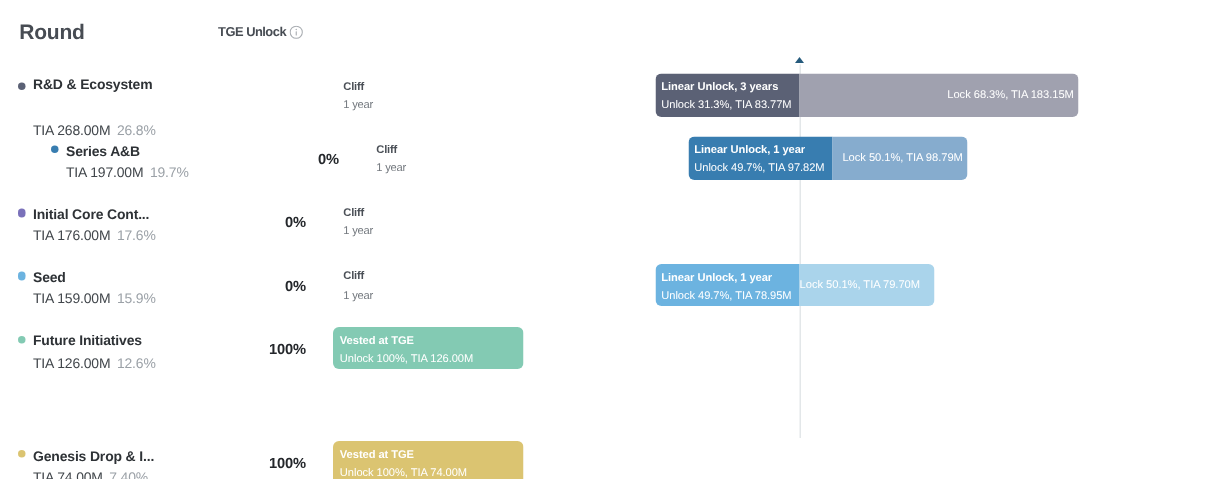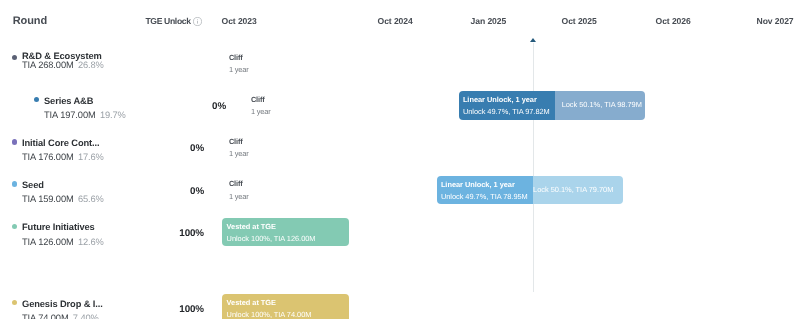--- a/index.html
+++ b/index.html
@@ -4,21 +4,21 @@
 <title>Vesting Schedule</title>
 <style>
   html,body{margin:0;padding:0;}
   body{width:810px;height:319px;background:#ffffff;overflow:hidden;
        font-family:"Liberation Sans",sans-serif;}
   *{-webkit-font-smoothing:antialiased;text-rendering:geometricPrecision;}
   #root{position:relative;width:810px;height:319px;transform:translateZ(0);}
 
   
   .hdr{position:absolute;left:0;top:0;width:810px;height:40px;}
-  .hdr-round{position:absolute;left:12.8px;top:17px;font-size:11px;line-height:8.6px;
+  .hdr-round{position:absolute;left:12.8px;top:17px;font-size:14px;line-height:8.6px;
              font-weight:700;color:#474c53;letter-spacing:-0.12px;}
   .hdr-tge{position:absolute;left:145.4px;top:17px;height:9px;white-space:nowrap;
            line-height:8.6px;}
   .hdr-tge-lbl{display:inline-block;vertical-align:top;font-size:8.6px;line-height:8.6px;
                font-weight:700;color:#474c53;letter-spacing:-0.34px;}
   .info-ico{position:absolute;left:193.1px;top:16.8px;width:9px;height:9px;}
   .info-ico svg{display:block;}
   .ticks{position:absolute;left:0;top:17px;width:810px;height:9px;}
   .tick{position:absolute;top:0;font-size:8.6px;line-height:8.6px;font-weight:700;
         color:#474c53;letter-spacing:-0.1px;white-space:nowrap;}
@@ -72,41 +72,40 @@
     <div class="hdr-tge">
       <span class="hdr-tge-lbl">TGE Unlock</span>
     </div>
     <span class="info-ico">
       <svg viewBox="0 0 18 18" width="9" height="9" aria-hidden="true">
         <circle cx="9" cy="9" r="8.1" fill="none" stroke="#a9adb2" stroke-width="1.4"></circle>
         <rect x="8.25" y="7.5" width="1.5" height="5.8" rx="0.7" fill="#a9adb2"></rect>
         <circle cx="9" cy="5.3" r="0.95" fill="#a9adb2"></circle>
       </svg>
     </span>
-    <div class="ticks">
-      <span class="tick t0">Oct 2023</span>
-      <span class="tick t1">Oct 2024</span>
-      <span class="tick t2">Jan 2025</span>
-      <span class="tick t3">Oct 2025</span>
-      <span class="tick t4">Oct 2026</span>
-      <span class="tick t5">Nov 2027</span>
-    </div>
   </div>
 
   <div class="nowline"></div>
   <div class="nowtri"></div>
 
 
   <div id="rows">
       <div class="row" style="top: 49px;">
         <span class="dot" style="background:#5b6175;top:5.8px"></span>
         <span class="rname" style="top:3px">R&amp;D &amp; Ecosystem</span>
-        <span class="ramt" style="top:12px">TIA 268.00M<span class="rshare">26.8%</span></span>
+        <span class="ramt" style="top:34px">TIA 268.00M<span class="rshare">26.8%</span></span>
         <span class="cliff" style="top:4.5px">Cliff</span>
         <span class="cliffv" style="top:17.1px">1 year</span>
+        <span class="bar" style="left:436.7px;width:282.7px">
+          <span class="bar-unlock" style="width:96.40000000000003px;background:#5b6175"></span>
+          <span class="bar-lock" style="left:96.40000000000003px;width:186.29999999999995px;background:#a0a1af"></span>
+          <span class="bt">Linear Unlock, 3 years</span>
+          <span class="bs">Unlock 31.3%, TIA 83.77M</span>
+          <span class="bl" style="left:96.40000000000003px;width:182.79999999999995px">Lock 68.3%, TIA 183.15M</span>
+        </span>
       </div>
       <div class="row" style="top: 91.2px; margin-left: 22px;">
         <span class="dot" style="background:#387db0;top:5.8px"></span>
         <span class="rname" style="top:5.6px">Series A&amp;B</span>
         <span class="ramt" style="top:19.8px">TIA 197.00M<span class="rshare">19.7%</span></span>
         <span class="rtge" style="top:11.0px">0%</span>
         <span class="cliff" style="top:4.5px">Cliff</span>
         <span class="cliffv" style="top:17.1px">1 year</span>
         <span class="bar" style="left:436.7px;width:186.7px">
           <span class="bar-unlock" style="width:96.40000000000003px;background:#387db0"></span>
@@ -120,21 +119,21 @@
         <span class="dot" style="background:#7a71ba;top:5.8px"></span>
         <span class="rname" style="top:5.6px">Initial Core Cont...</span>
         <span class="ramt" style="top:19.8px">TIA 176.00M<span class="rshare">17.6%</span></span>
         <span class="rtge" style="top:11.0px">0%</span>
         <span class="cliff" style="top:4.5px">Cliff</span>
         <span class="cliffv" style="top:17.1px">1 year</span>
       </div>
       <div class="row" style="top: 175.6px;">
         <span class="dot" style="background:#6cb3e0;top:5.8px"></span>
         <span class="rname" style="top:5.6px">Seed</span>
-        <span class="ramt" style="top:19.8px">TIA 159.00M<span class="rshare">65.6%</span></span>
+        <span class="ramt" style="top:19.8px">TIA 159.00M<span class="rshare">15.9%</span></span>
         <span class="rtge" style="top:11.0px">0%</span>
         <span class="cliff" style="top:4.5px">Cliff</span>
         <span class="cliffv" style="top:17.1px">1 year</span>
         <span class="bar" style="left:436.7px;width:186.8px">
           <span class="bar-unlock" style="width:96.40000000000003px;background:#6cb3e0"></span>
           <span class="bar-lock" style="left:96.40000000000003px;width:90.39999999999998px;background:#aad4eb"></span>
           <span class="bt">Linear Unlock, 1 year</span>
           <span class="bs">Unlock 49.7%, TIA 78.95M</span>
           <span class="bl" style="left:96.40000000000003px;width:71px">Lock 50.1%, TIA 79.70M</span>
         </span>

